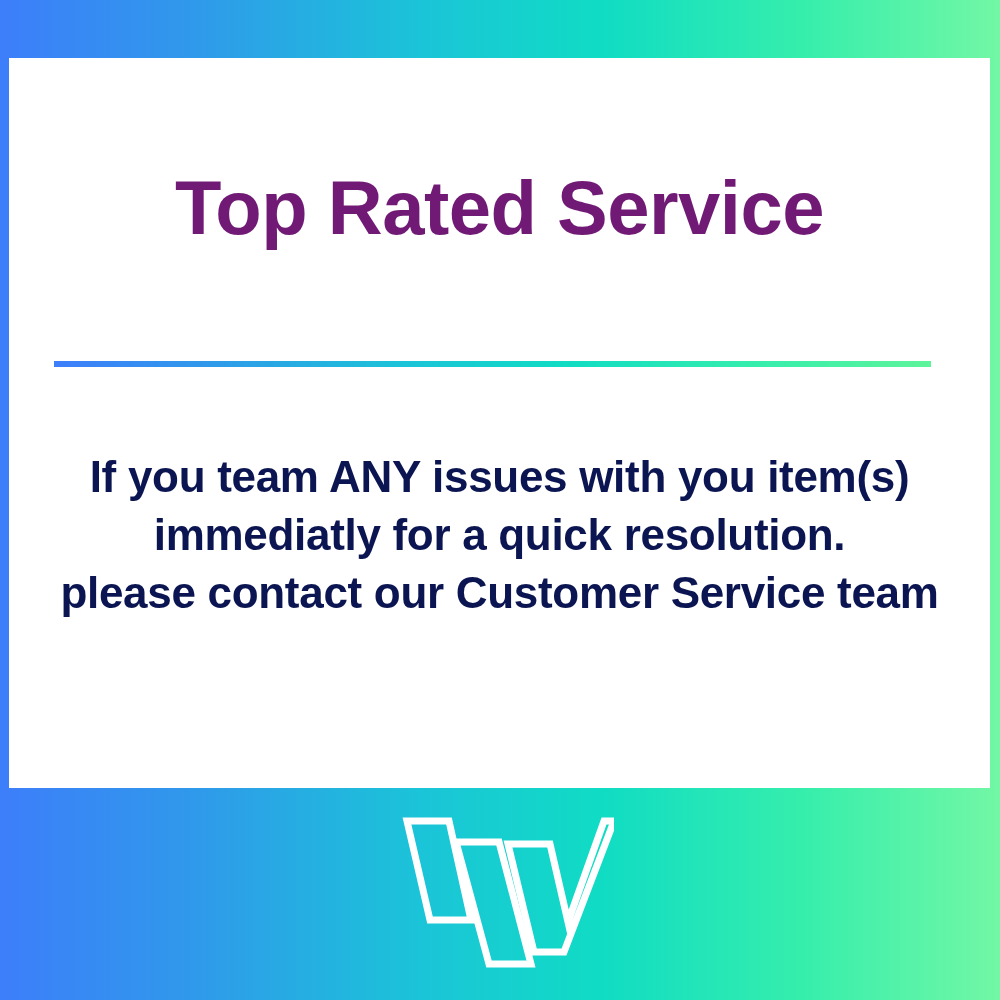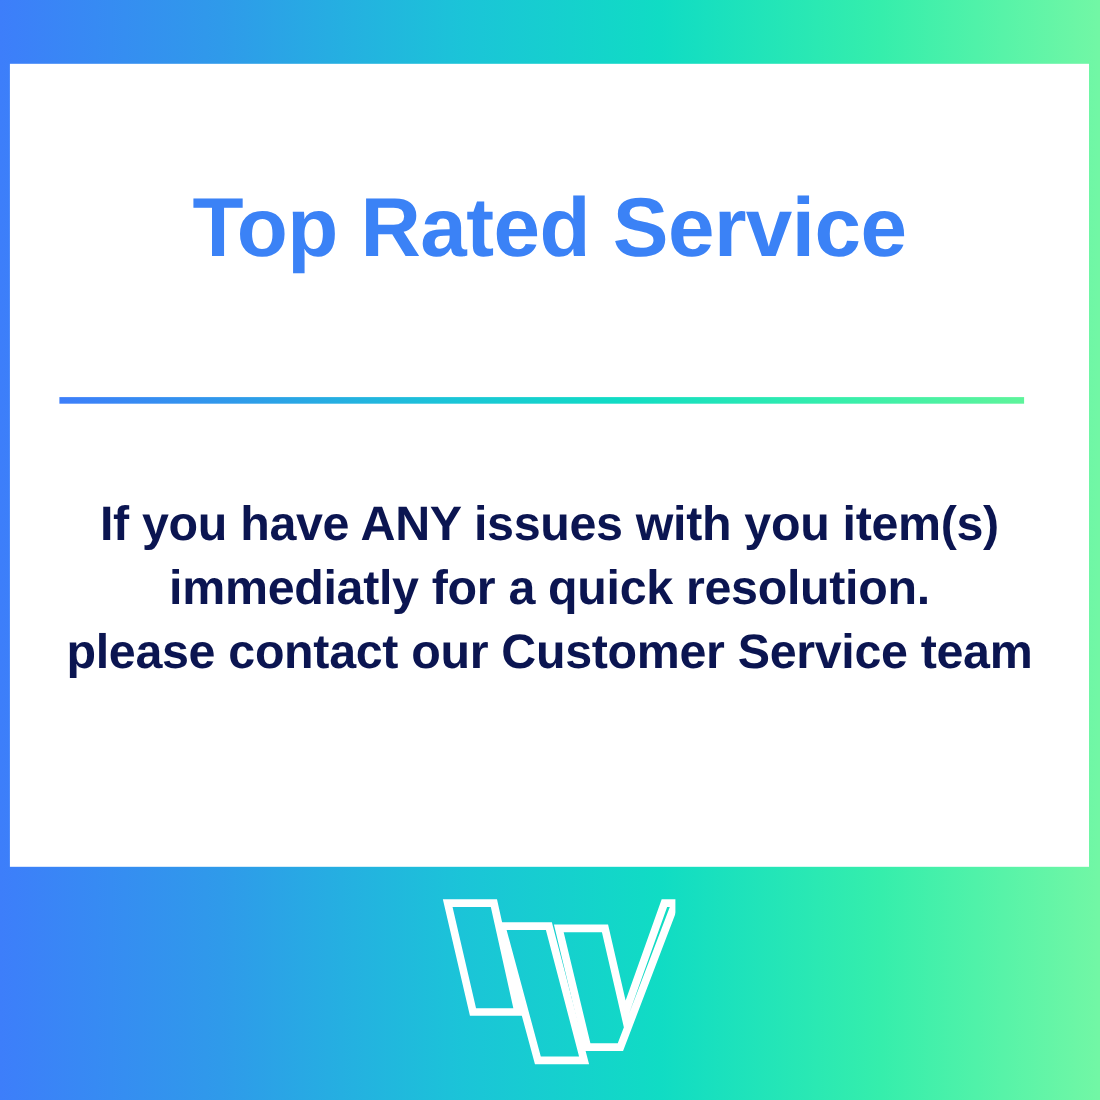--- a/index.html
+++ b/index.html
@@ -47,21 +47,21 @@
   }
 
   
   #headline {
     position: absolute;
     left: 0;
     right: 0;
     top: 112px;
     margin: 0;
     text-align: center;
-    color: #3b82f6;
+    color: #701a75;
     font-family: "Liberation Sans", sans-serif;
     font-weight: bold;
     font-size: 76px;
     line-height: 1.0;
     letter-spacing: -0.5px;
     white-space: nowrap;
   }
 
   
   #divider {
@@ -118,21 +118,21 @@
 <div id="banner">
 
   <div id="card">
     <div id="card-inner">
 
       <h1 id="headline">Top Rated Service</h1>
 
       <div id="divider"></div>
 
       <div id="message">
-        <span class="msg-line">If you have ANY issues with you item(s)</span>
+        <span class="msg-line">If you team ANY issues with you item(s)</span>
         <span class="msg-line">immediatly for a quick resolution.</span>
         <span class="msg-line">please contact our Customer Service team</span>
       </div>
 
     </div>
   </div>
 
   <div id="logo">
     <svg viewBox="0 0 228 158" xmlns="http://www.w3.org/2000/svg">
       <g fill="none" stroke="#ffffff" stroke-width="7" stroke-linejoin="miter">

